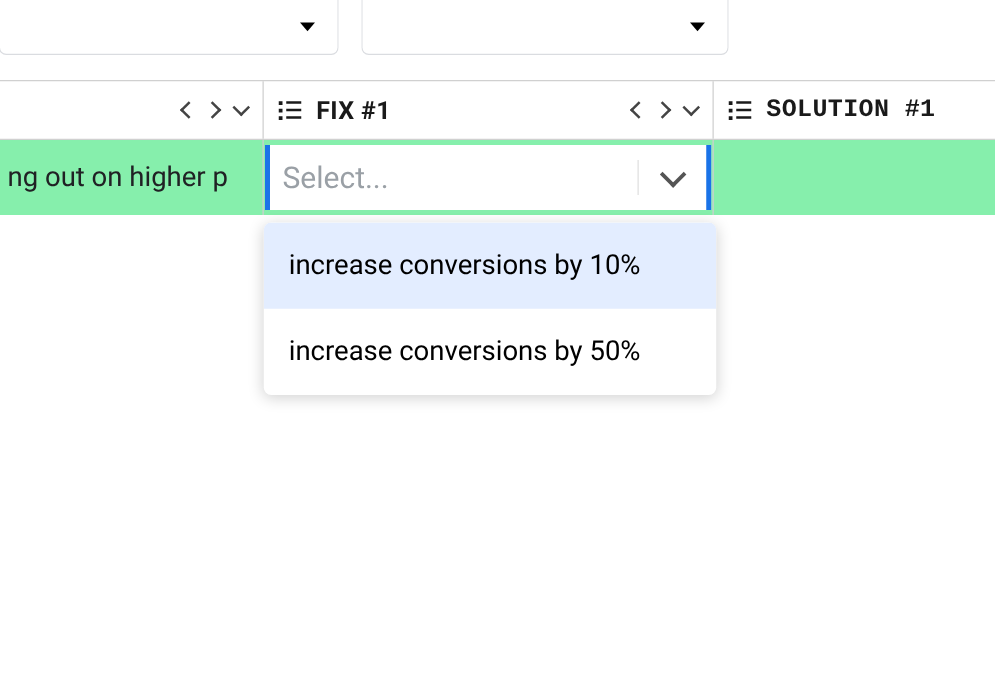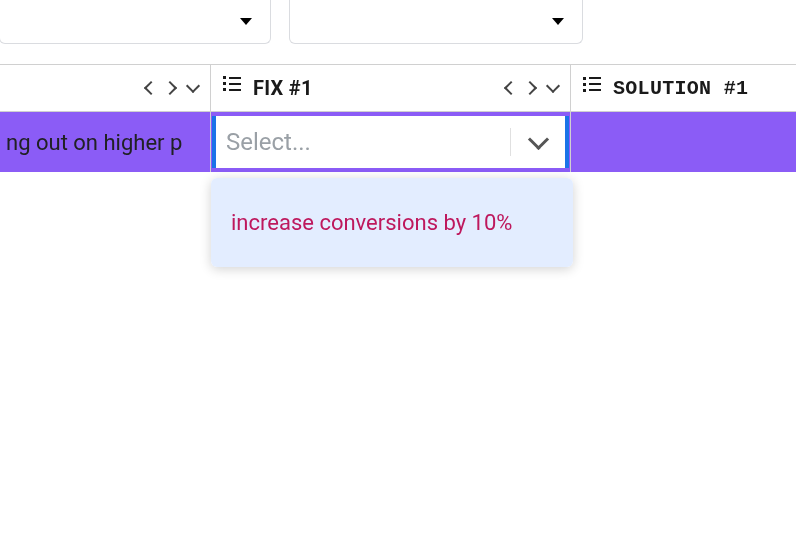--- a/index.html
+++ b/index.html
@@ -78,20 +78,21 @@
     }
     .hc-2 {
       flex: 1;
       justify-content: flex-start;
       gap: 12px;
       border-right: none;
       font-family: Liberation Mono, monospace;
     }
     .hc-left {
       display: flex;
+      align-items: center;
       gap: 12px;
     }
     .nav-group {
       display: flex;
       align-items: center;
       gap: 12px;
     }
     .list-icon {
       display: flex;
       flex-direction: column;
@@ -113,21 +114,21 @@
       height: 2px;
       background: #1a1a1a;
     }
     .data-row {
       position: absolute;
       top: 112px;
       left: 0;
       right: 0;
       height: 60px;
       display: flex;
-      background: #8b5cf6;
+      background: #86efac;
     }
     .data-cell {
       border-right: 1px solid #d0d0d0;
       display: flex;
       align-items: center;
       font-size: 22px;
       color: #202124;
       padding: 0 6px;
       overflow: hidden;
       white-space: nowrap;
@@ -239,23 +240,23 @@
       top: 178px;
       left: 211px;
       width: 362px;
       background: #fff;
       border-radius: 6px;
       box-shadow: 0 2px 12px rgba(0,0,0,0.18);
       overflow: hidden;
       z-index: 10;
     }
     .dropdown-option {
-      padding: 32px 20px;
+      padding: 22px 20px;
       font-size: 22px;
-      color: #be185d;
+      color: #000000;
       cursor: pointer;
       white-space: nowrap;
     }
     .dropdown-option.highlighted {
       background: #e3edff;
     }
   </style>
 </head>
 <body>
 
@@ -329,13 +330,14 @@
     <div class="select-box">
       <span class="select-placeholder">Select...</span>
       <div class="select-divider"></div>
       <div class="chevron-thick"></div>
     </div>
   </div>
 </div>
 
 <div class="dropdown">
   <div class="dropdown-option highlighted">increase conversions by 10%</div>
+  <div class="dropdown-option">increase conversions by 50%</div>
 </div>
 
 </body></html>

